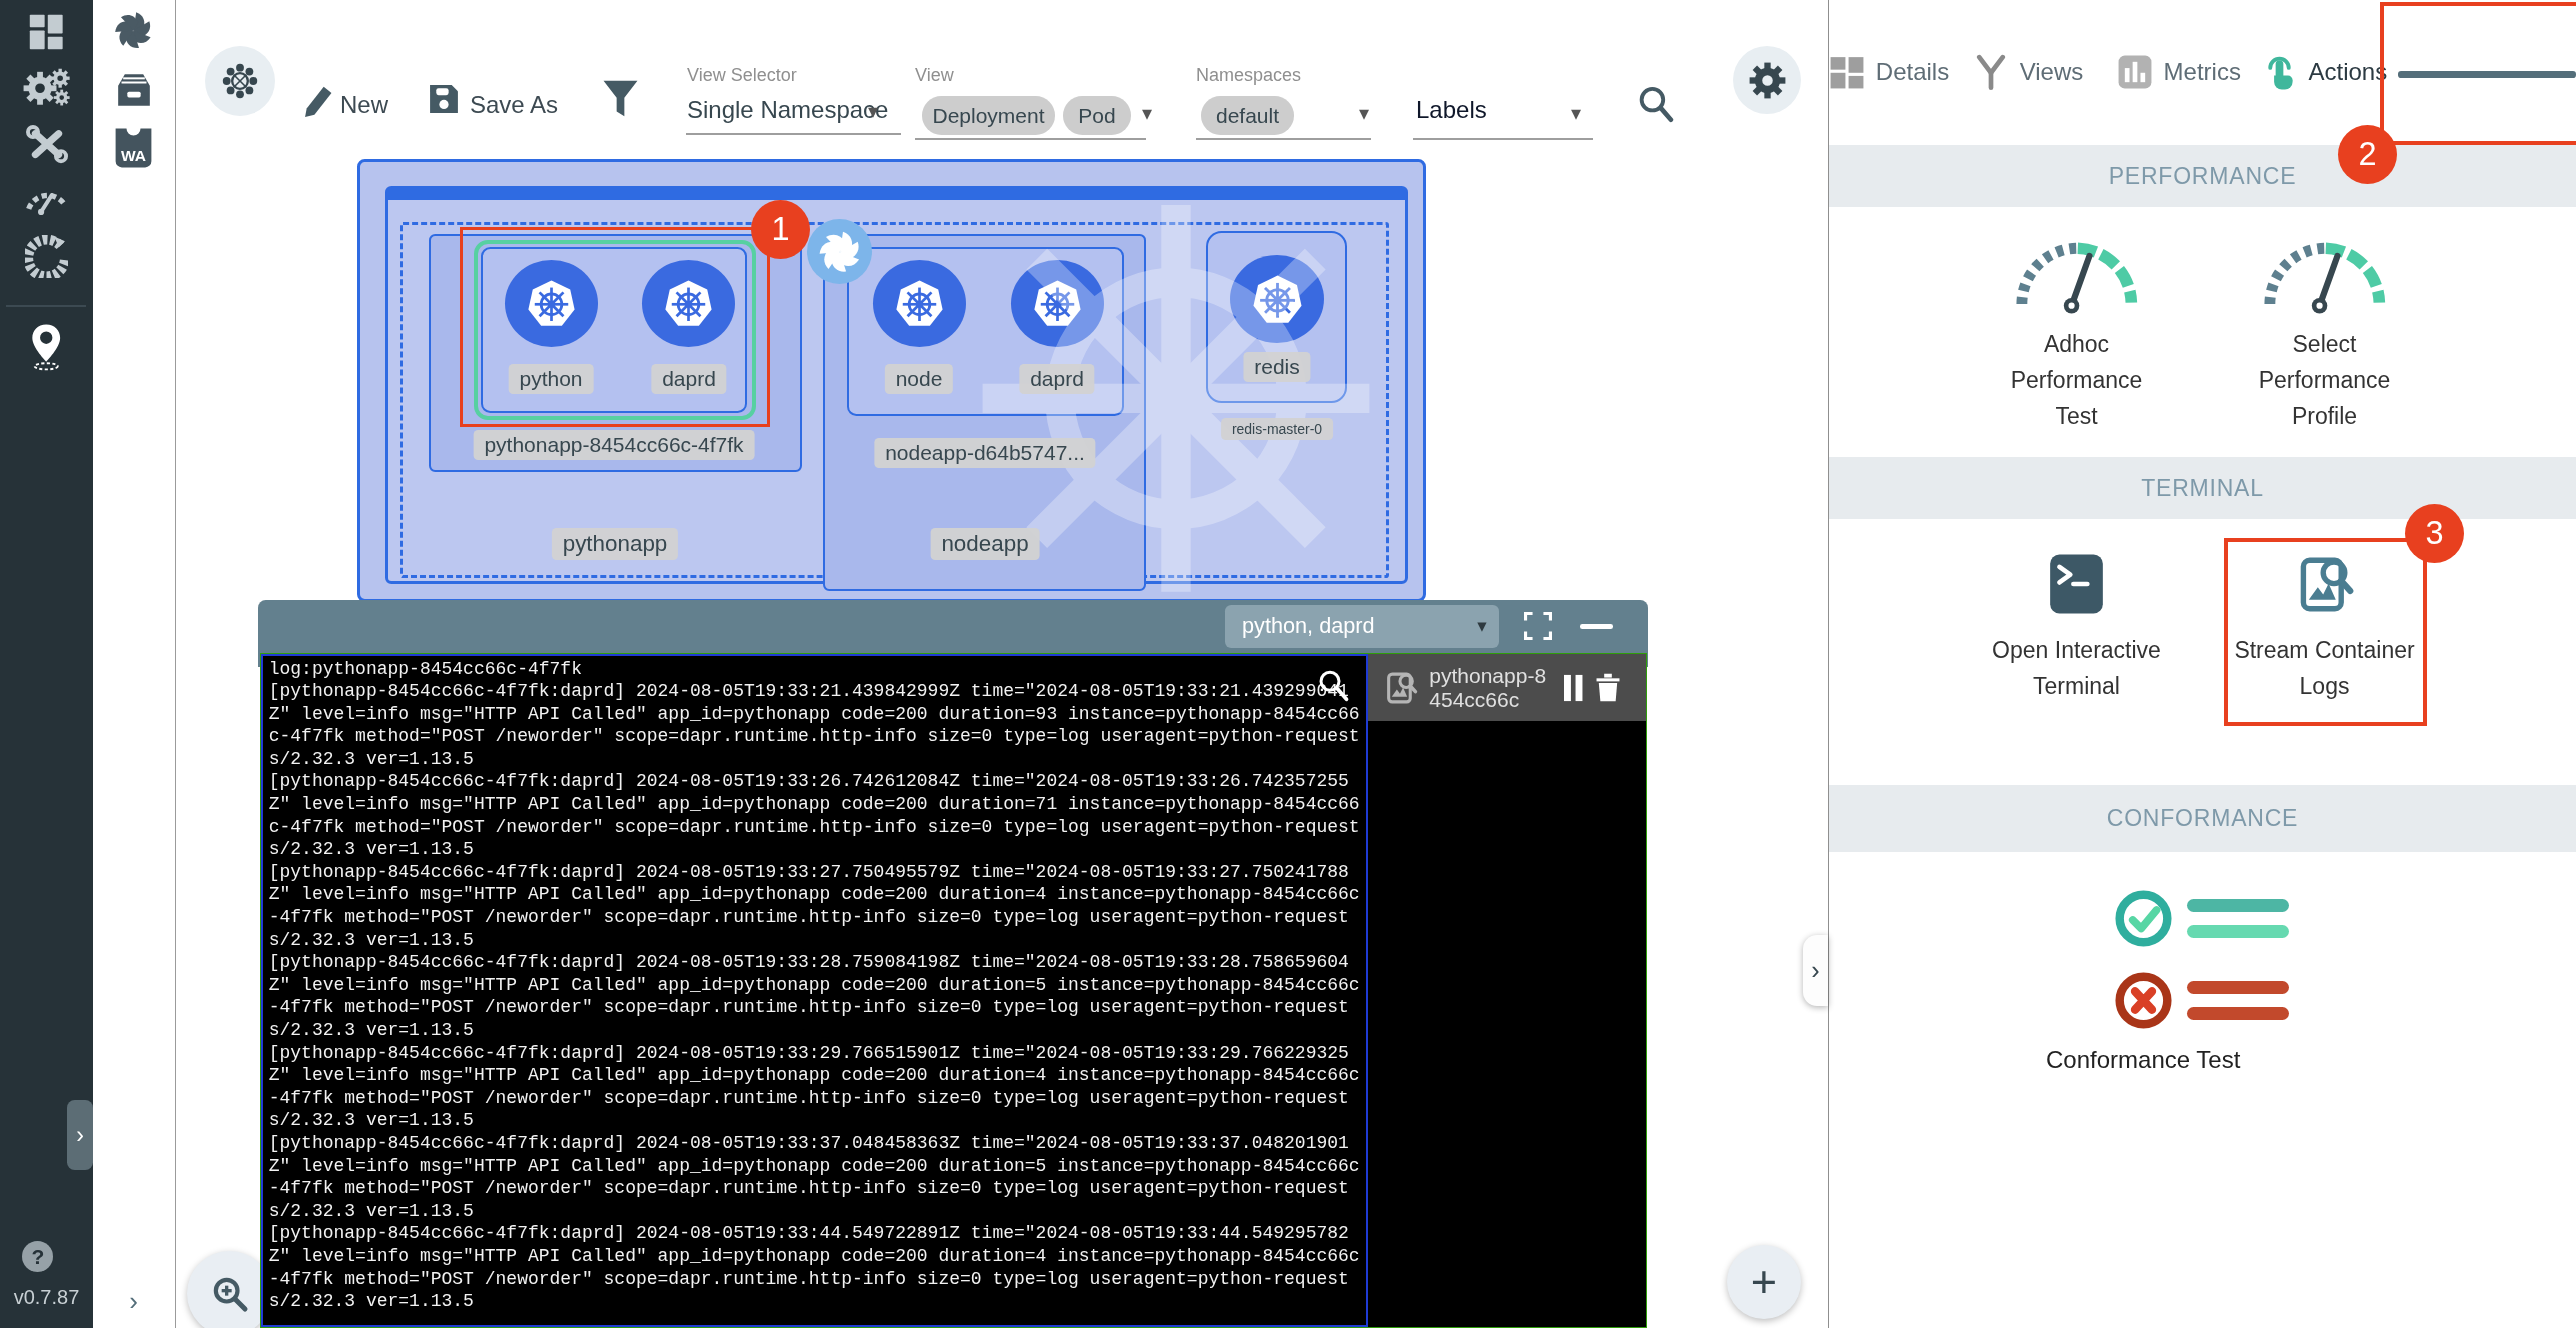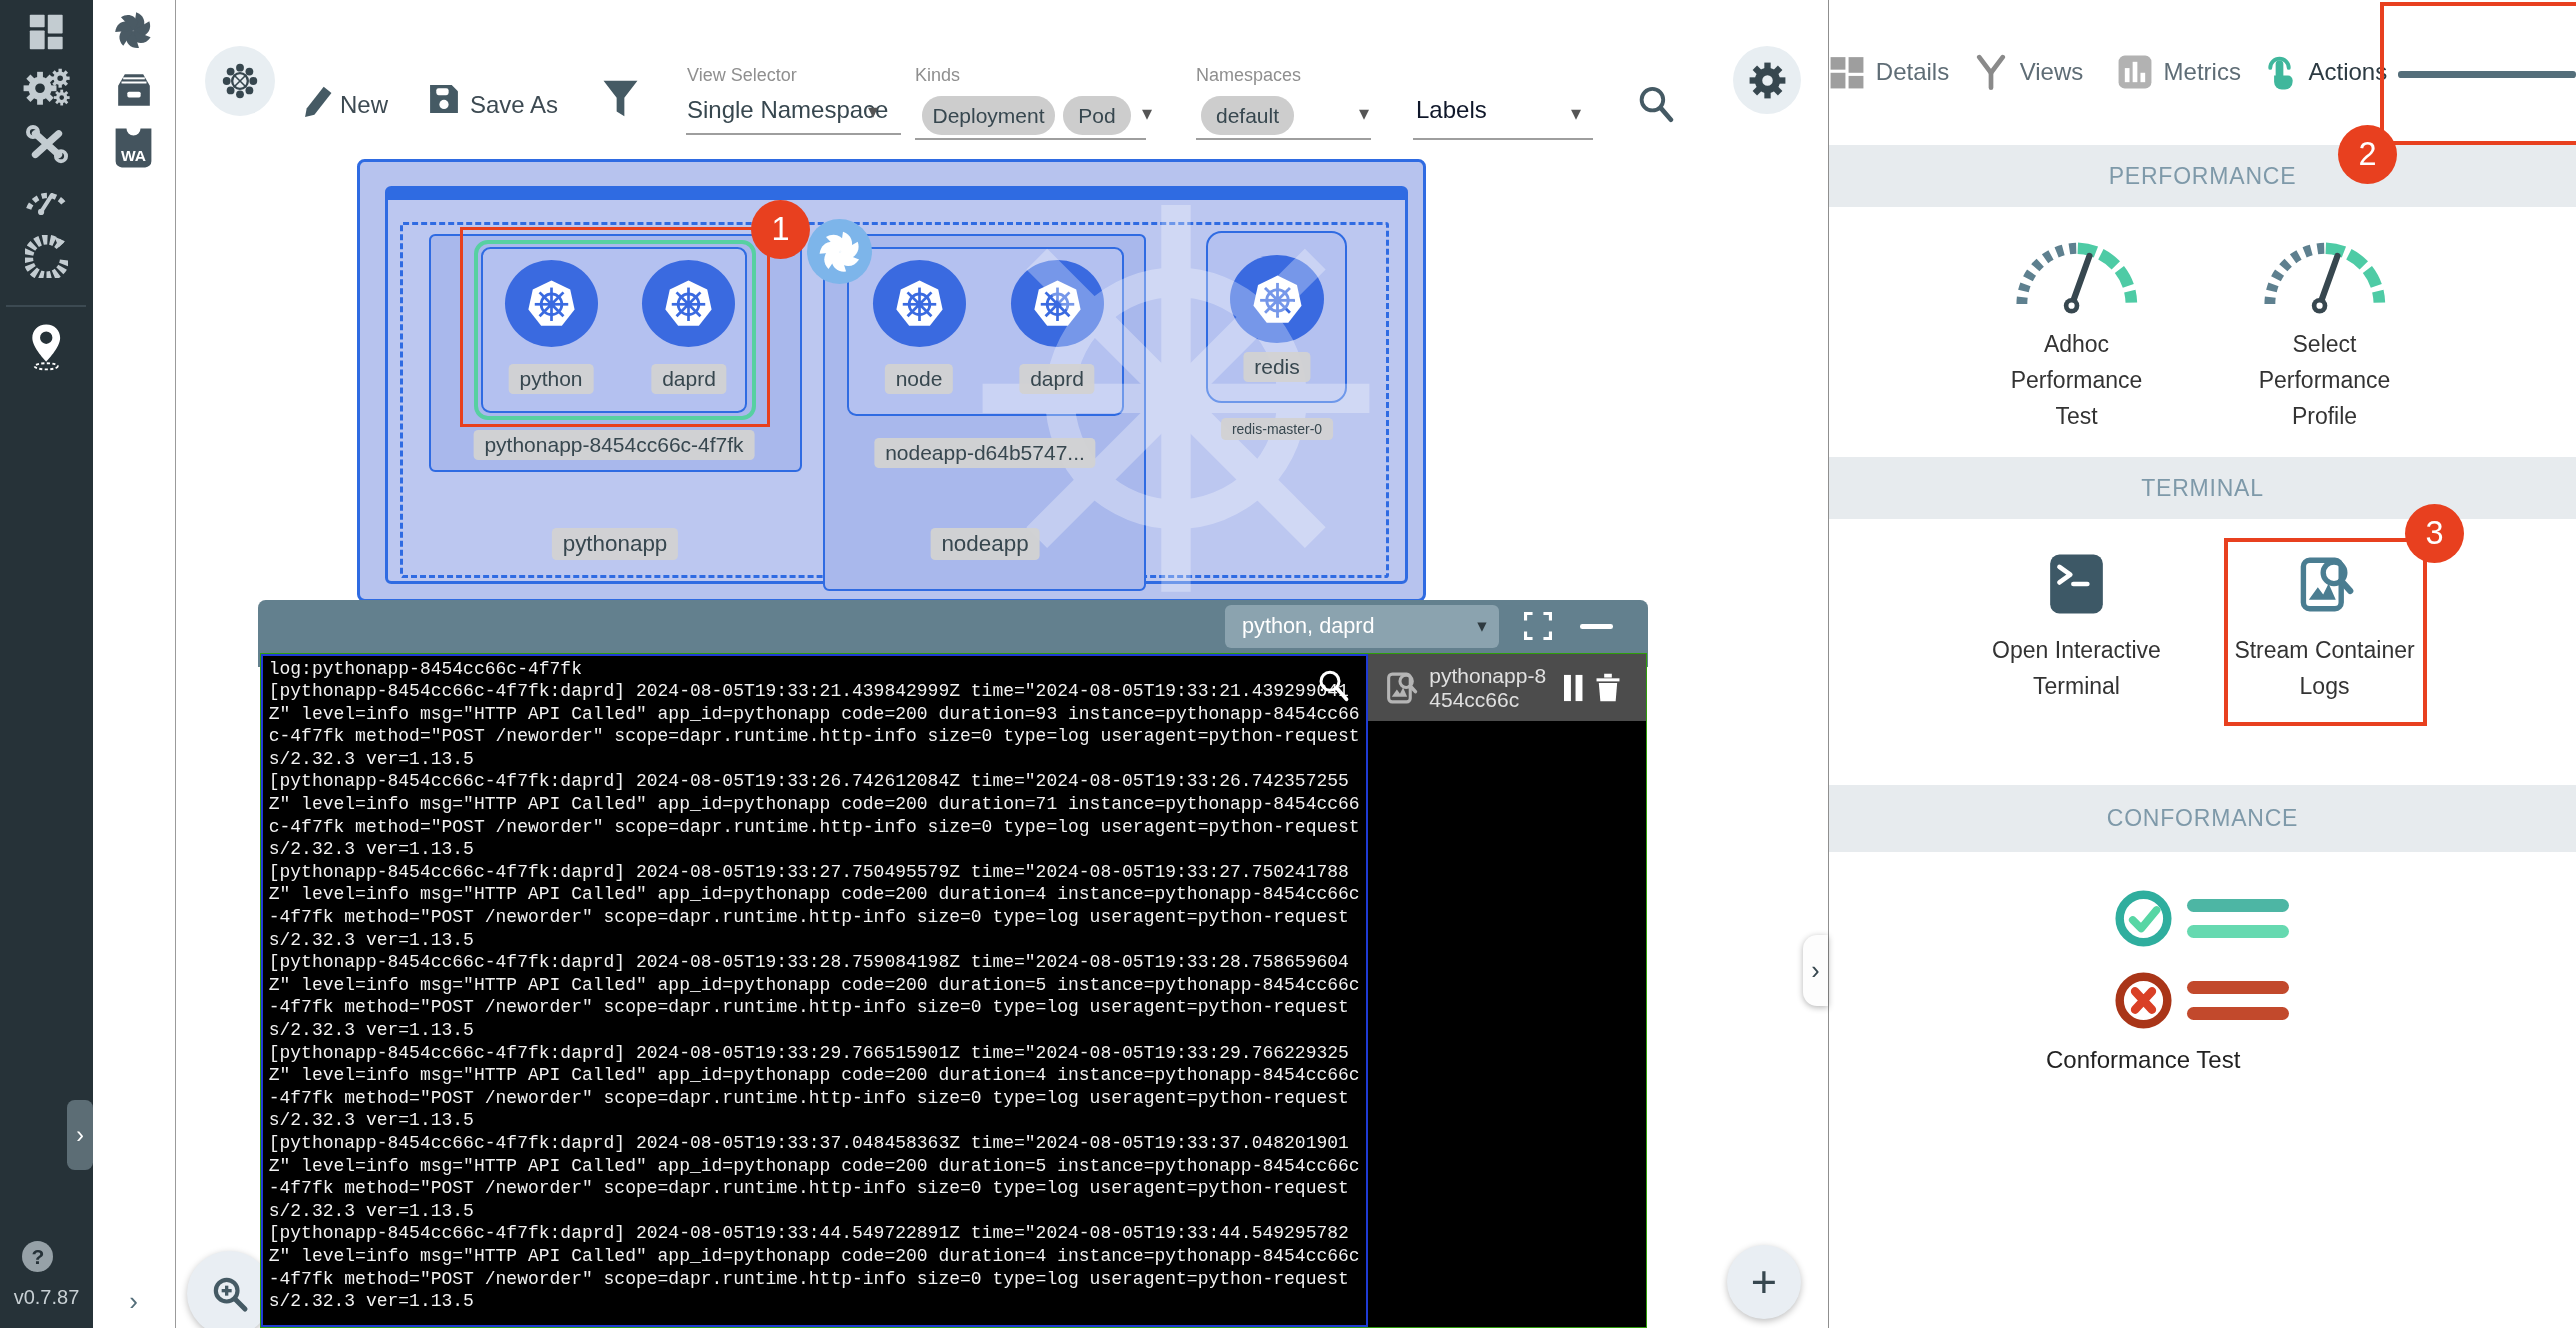--- a/index.html
+++ b/index.html
@@ -266,21 +266,21 @@
     <svg width="37" height="42" viewBox="0 0 48 54">
         <path d="M2 2 H46 L29 24 V48 L19 42 V24 Z" fill="#455a64"></path>
       </svg>
   </span>
 
   <span class="tb-label" style="left:687px; top:65px">View Selector</span>
   <span class="tb-value" style="left:687px; top:96px">Single Namespace</span>
   <span class="caret" style="left:868px; top:99px">▾</span>
   <span class="underline" style="left:686px; top:133px; width:215px"></span>
 
-  <span class="tb-label" style="left:915px; top:65px">Kinds</span>
+  <span class="tb-label" style="left:915px; top:65px">View</span>
   <span class="k-chip" style="left:922px; top:96px; width:133px; height:39px; z-index:4">Deployment</span>
   <span class="k-chip" style="left:1063px; top:96px; width:68px; height:39px; z-index:4">Pod</span>
   <span class="caret" style="left:1142px; top:101px">▾</span>
   <span class="underline" style="left:915px; top:138px; width:231px"></span>
 
   <span class="tb-label" style="left:1196px; top:65px">Namespaces</span>
   <span class="k-chip" style="left:1201px; top:96px; width:93px; height:39px; z-index:4">default</span>
   <span class="caret" style="left:1359px; top:101px">▾</span>
   <span class="underline" style="left:1196px; top:138px; width:175px"></span>
 

